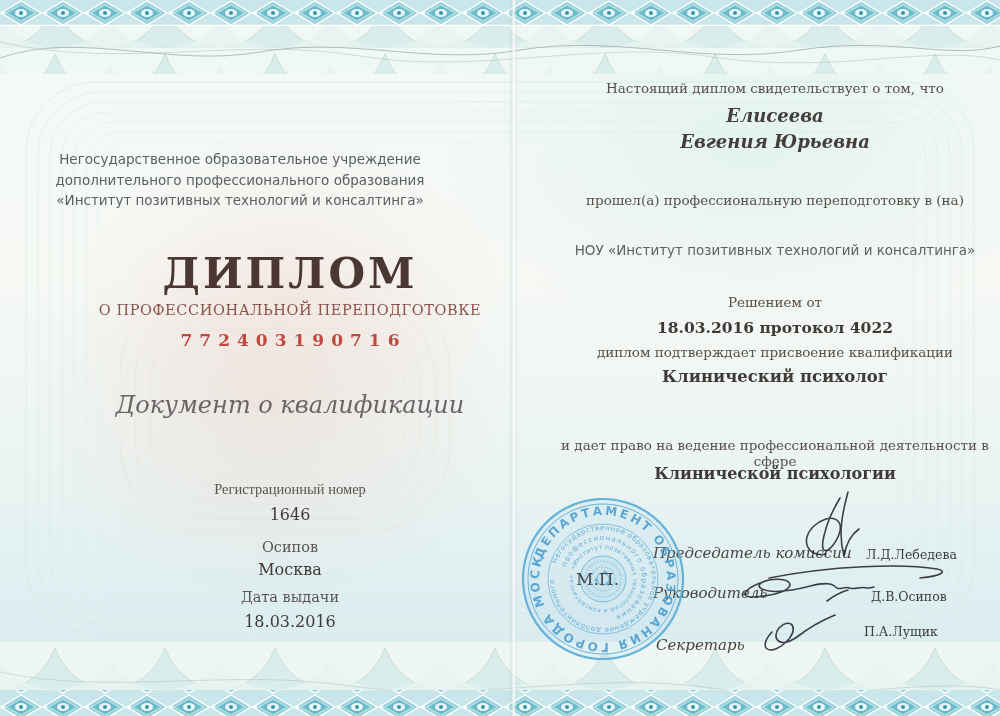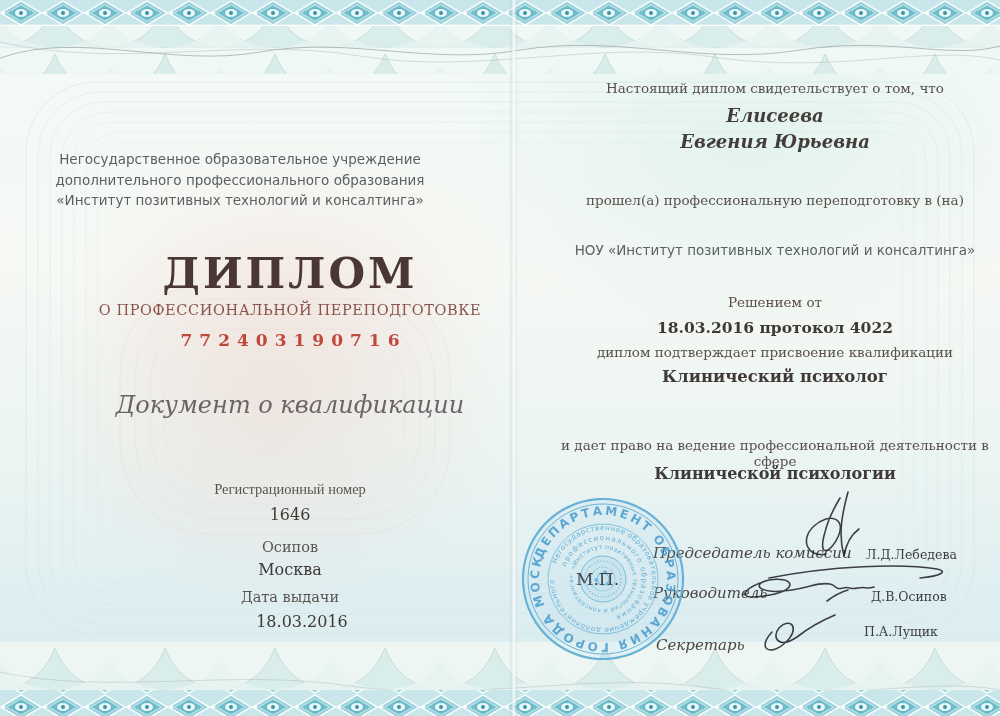--- a/index.html
+++ b/index.html
@@ -105,21 +105,21 @@
   <div class="abs serif serial ctr">772403190716</div>
   <div class="abs serif doctype ctr">Документ о квалификации</div>
 
   <div class="abs serif lbl ctr" style="left:70px;top:481px;width:440px;font-family:Liberation Serif, serif;">Регистрационный номер</div>
   <div class="abs serif val ctr" style="left:70px;top:505px;width:440px;">1646</div>
 
   <div class="abs serif lbl ctr" style="left:70px;top:539px;width:440px;">Осипов</div>
   <div class="abs serif val ctr" style="left:70px;top:560px;width:440px;">Москва</div>
 
   <div class="abs serif lbl ctr" style="left:70px;top:589px;width:440px;">Дата выдачи</div>
-  <div class="abs serif val ctr" style="left:82px;top:612px;width:440px;">18.03.2016</div>
+  <div class="abs serif val ctr" style="left:70px;top:612px;width:440px;">18.03.2016</div>
 
   <div class="abs r-line ctr" style="top:80px;">Настоящий диплом свидетельствует о том, что</div>
   <div class="abs r-name ctr" style="top:105px;text-align:center;">Елисеева</div>
   <div class="abs r-name ctr" style="top:131px;">Евгения Юрьевна</div>
 
   <div class="abs r-line ctr" style="top:192px;">прошел(а) профессиональную переподготовку в (на)</div>
   <div class="abs r-sans ctr" style="top:242px;">НОУ  «Институт позитивных технологий и консалтинга»</div>
 
   <div class="abs r-line ctr" style="top:294px;">Решением от</div>
   <div class="abs r-bold ctr" style="top:318px;">18.03.2016 протокол 4022</div>

